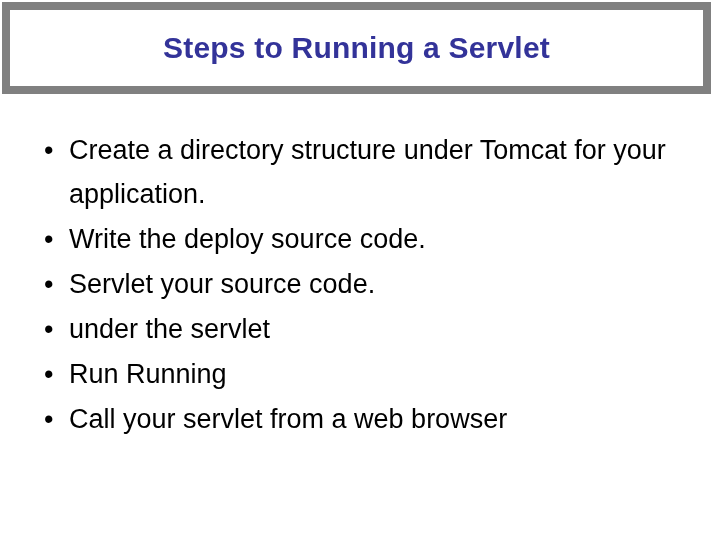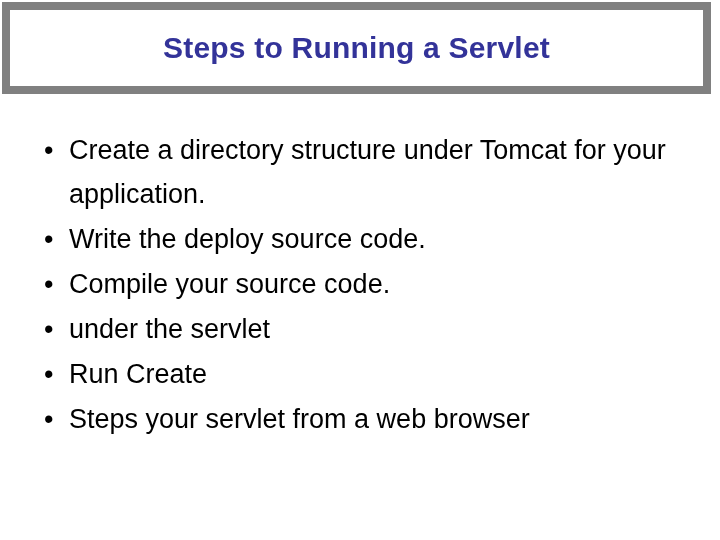--- a/index.html
+++ b/index.html
@@ -114,34 +114,34 @@
         <span class="bullet-text">Create a directory structure under Tomcat for your application.</span>
       </li>
 
       <li class="bullet-item">
         <span class="bullet-marker">•</span>
         <span class="bullet-text">Write the deploy source code.</span>
       </li>
 
       <li class="bullet-item">
         <span class="bullet-marker">•</span>
-        <span class="bullet-text">Compile your source code.</span>
+        <span class="bullet-text">Servlet your source code.</span>
       </li>
 
       <li class="bullet-item">
         <span class="bullet-marker">•</span>
         <span class="bullet-text">under the servlet</span>
       </li>
 
       <li class="bullet-item">
         <span class="bullet-marker">•</span>
-        <span class="bullet-text">Run Create</span>
+        <span class="bullet-text">Run Running</span>
       </li>
 
       <li class="bullet-item">
         <span class="bullet-marker">•</span>
-        <span class="bullet-text">Steps your servlet from a web browser</span>
+        <span class="bullet-text">Call your servlet from a web browser</span>
       </li>
 
     </ul>
   </div>
 
 </div>
 
 </body></html>

